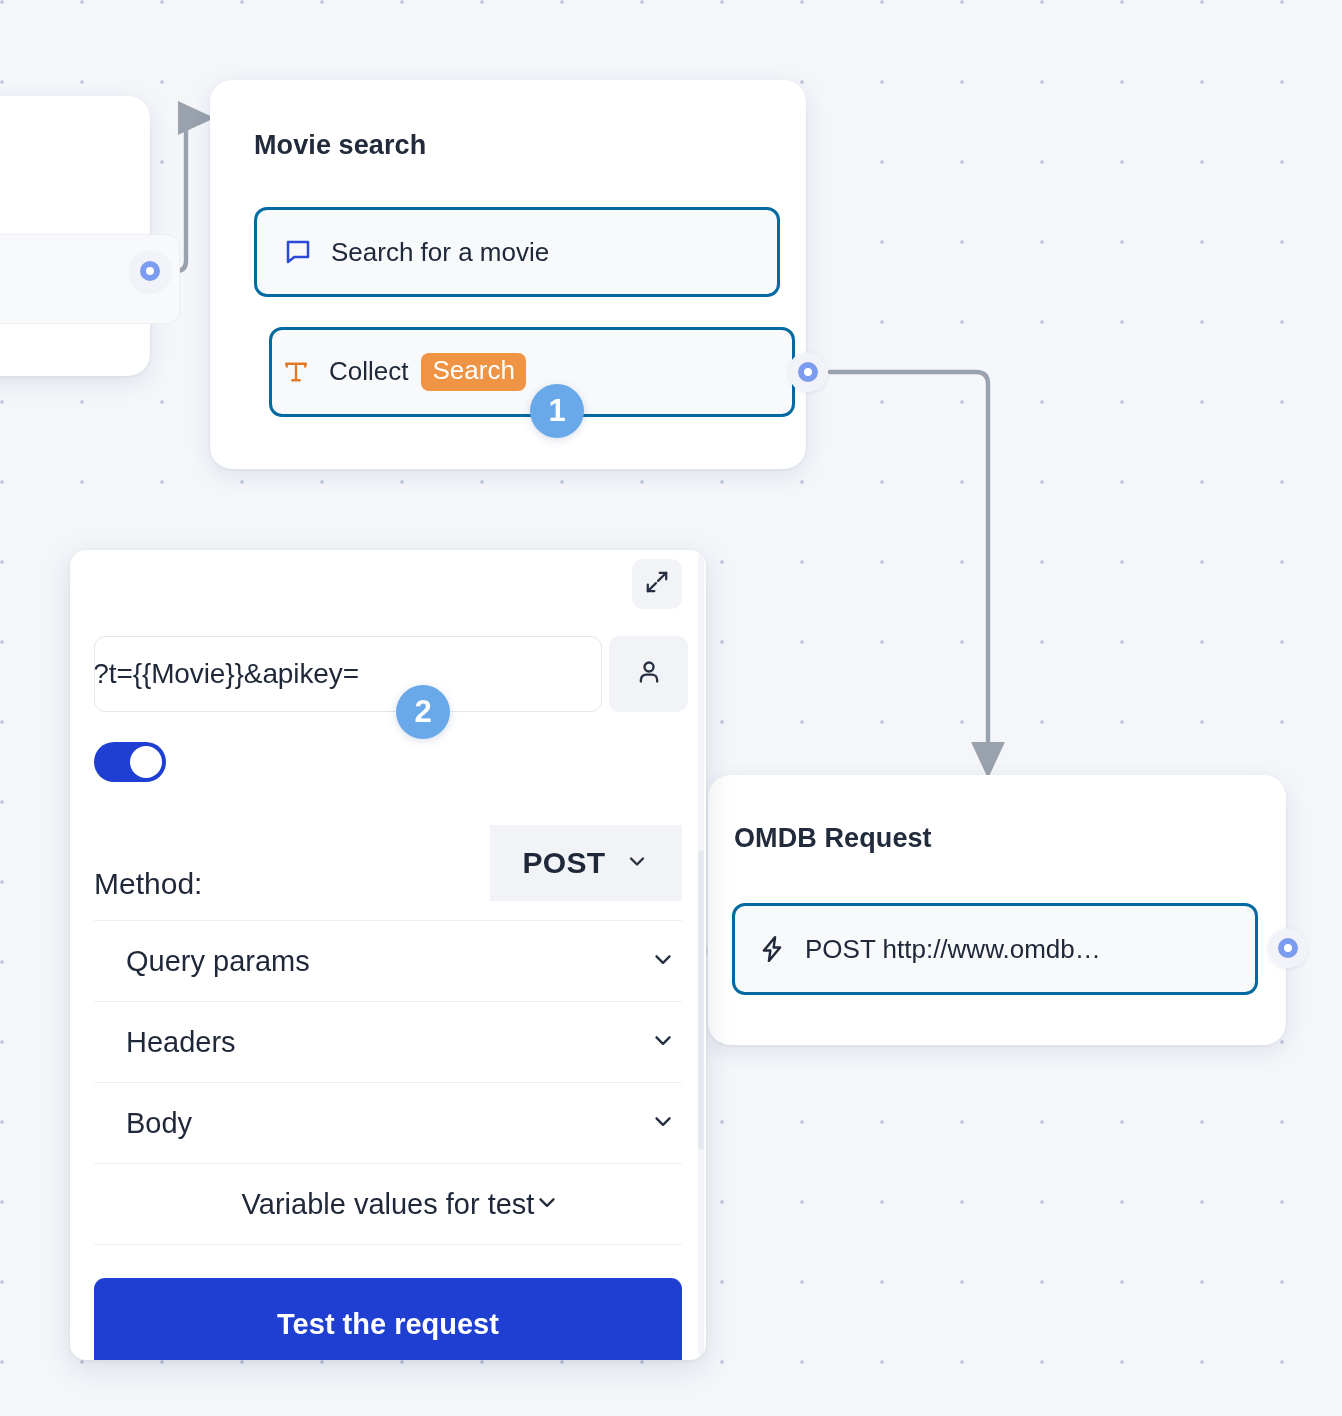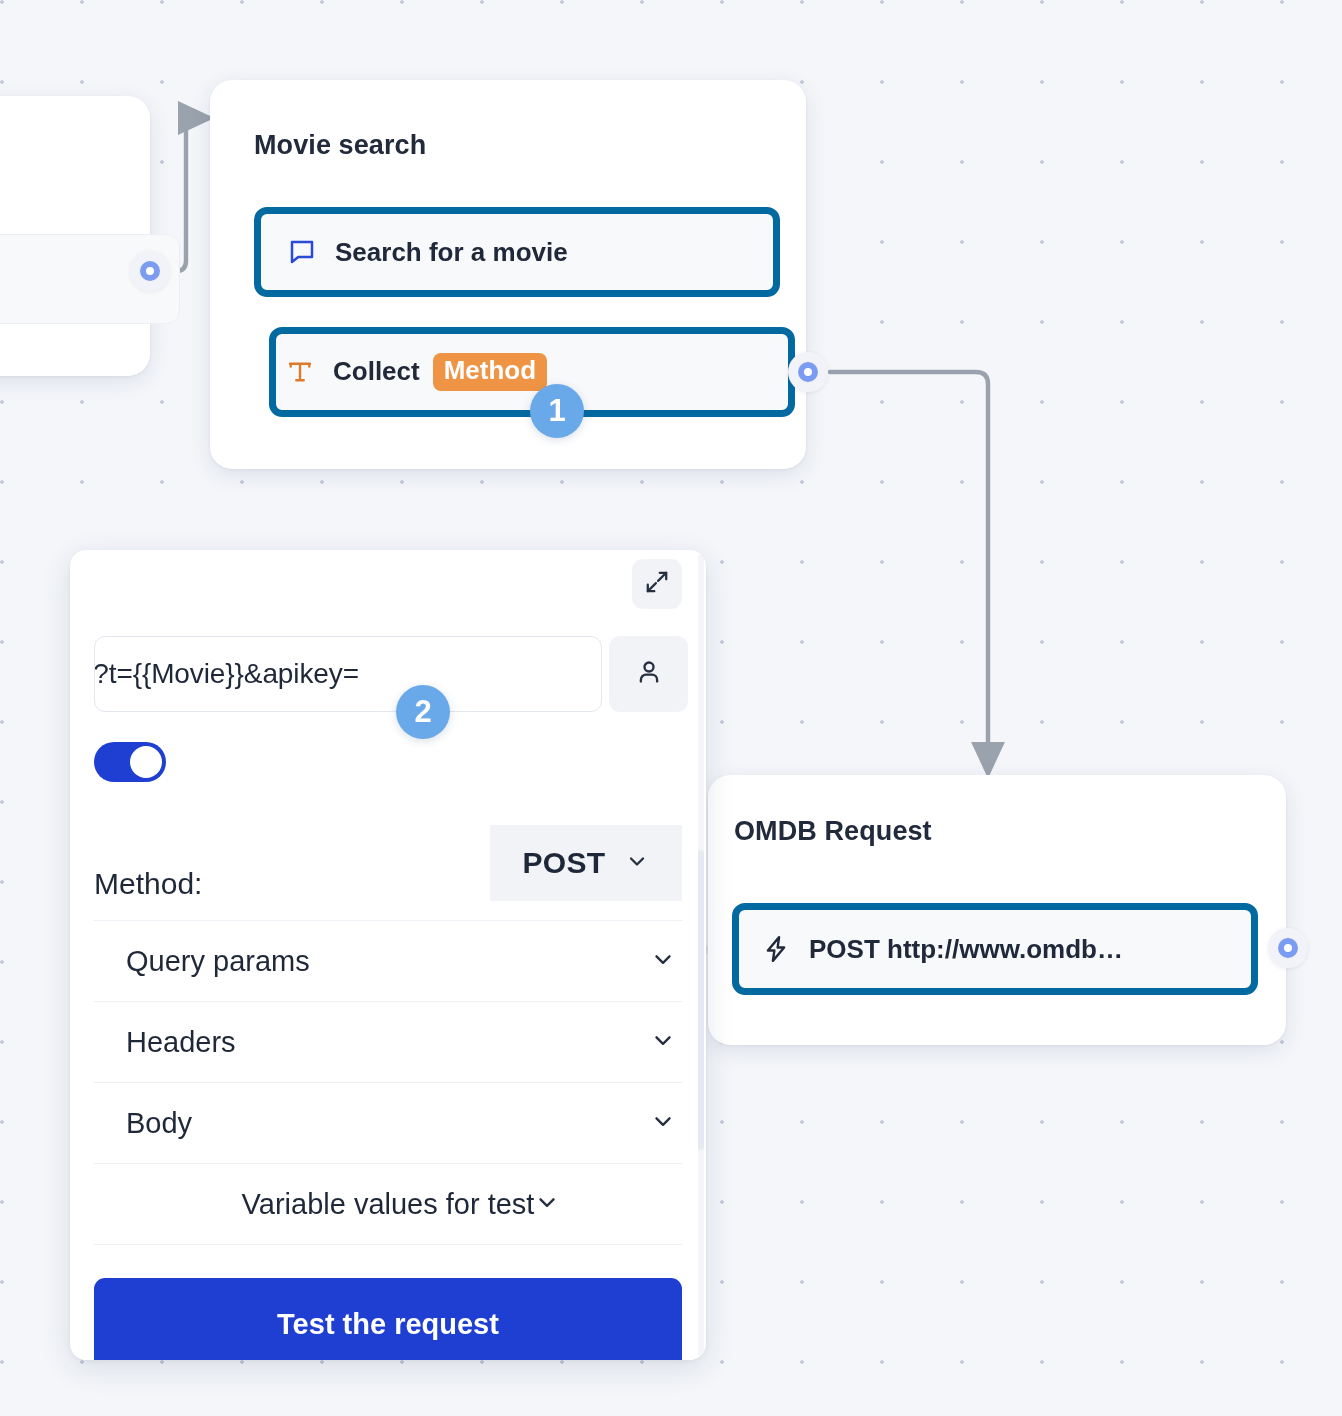--- a/index.html
+++ b/index.html
@@ -45,24 +45,23 @@
   .node-title {
     font-size: 27px;
     font-weight: 700;
     color: #212b3b;
     letter-spacing: .1px;
   }
   .node-row {
     display: flex;
     align-items: center;
     background: #f8f9fb;
-    border: 7px solid #0369a1;
+    border: 3px solid #0369a1;
     border-radius: 13px;
     box-sizing: border-box;
-    font-weight: bold;
   }
   .node-row .row-icon {
     flex: 0 0 auto;
     display: flex;
     align-items: center;
     justify-content: center;
   }
   .node-row .row-label {
     font-size: 26px;
     color: #20293a;
@@ -120,21 +119,21 @@
     line-height: 1.12;
   }
 
   
   #node-omdb {
     left: 708px;
     top: 775px;
     width: 578px;
     height: 270px;
   }
-  #node-omdb .node-title { position: absolute; left: 26px; top: 41px; text-align: right; }
+  #node-omdb .node-title { position: absolute; left: 26px; top: 48px; text-align: right; }
   #node-omdb .r1 {
     position: absolute; left: 24px; top: 128px;
     width: 526px; height: 92px; padding-left: 22px;
   }
   #node-omdb .row-label { margin-left: 18px; }
 
   
   .port {
     position: absolute;
     width: 40px; height: 40px;
@@ -376,21 +375,21 @@
     </div>
 
     <div class="node-row r2">
       <span class="row-icon">
         <svg width="30" height="30" viewBox="0 0 24 24" fill="none" stroke="#e07a28" stroke-width="1.9" stroke-linecap="round">
           <path d="M4 5.4h16M12 5.4v13.2M9 18.6h6M4.6 5.4v2.2M19.4 5.4v2.2"></path>
         </svg>
       </span>
       <span class="row-label">
         <span>Collect</span>
-        <span class="chip">Method</span>
+        <span class="chip">Search</span>
       </span>
     </div>
   </div>
   <div class="port" id="port-movie-out"></div>
   <div class="badge" id="badge-1">1</div>
 
   <div class="port-arrow" id="omdb-in-arrow"></div>
   <div class="node" id="node-omdb">
     <div class="node-title">OMDB Request</div>
     <div class="node-row r1">

